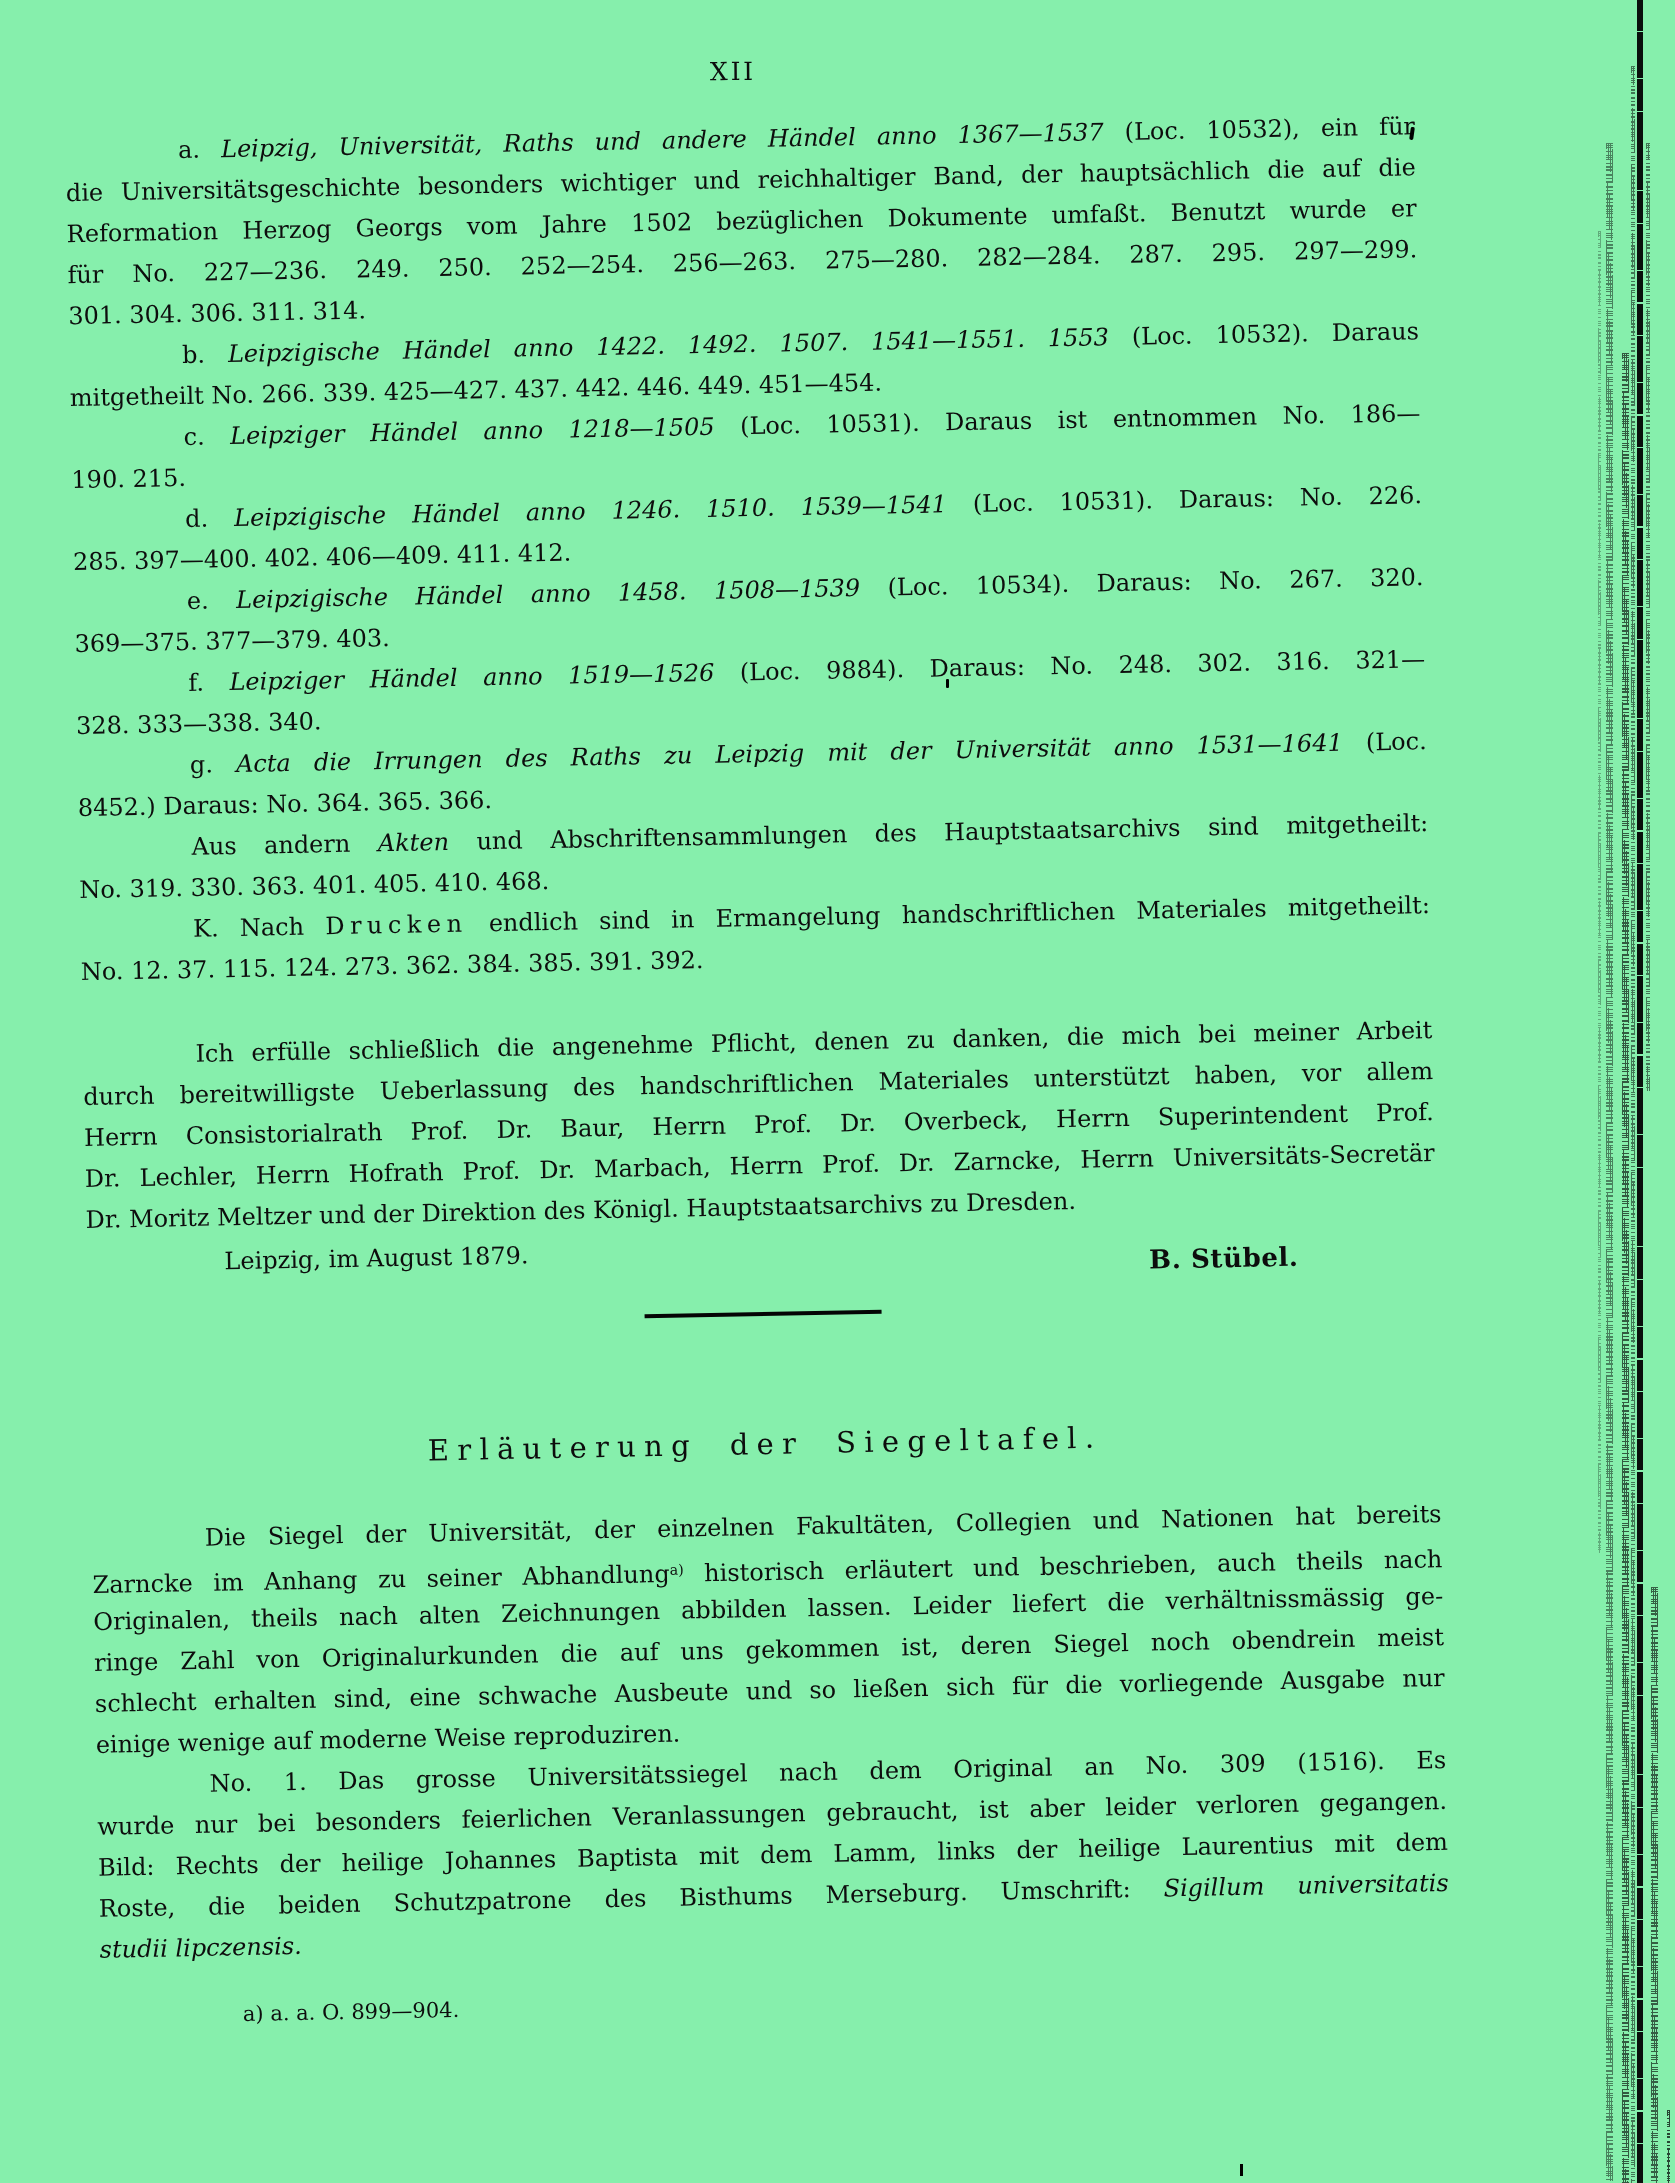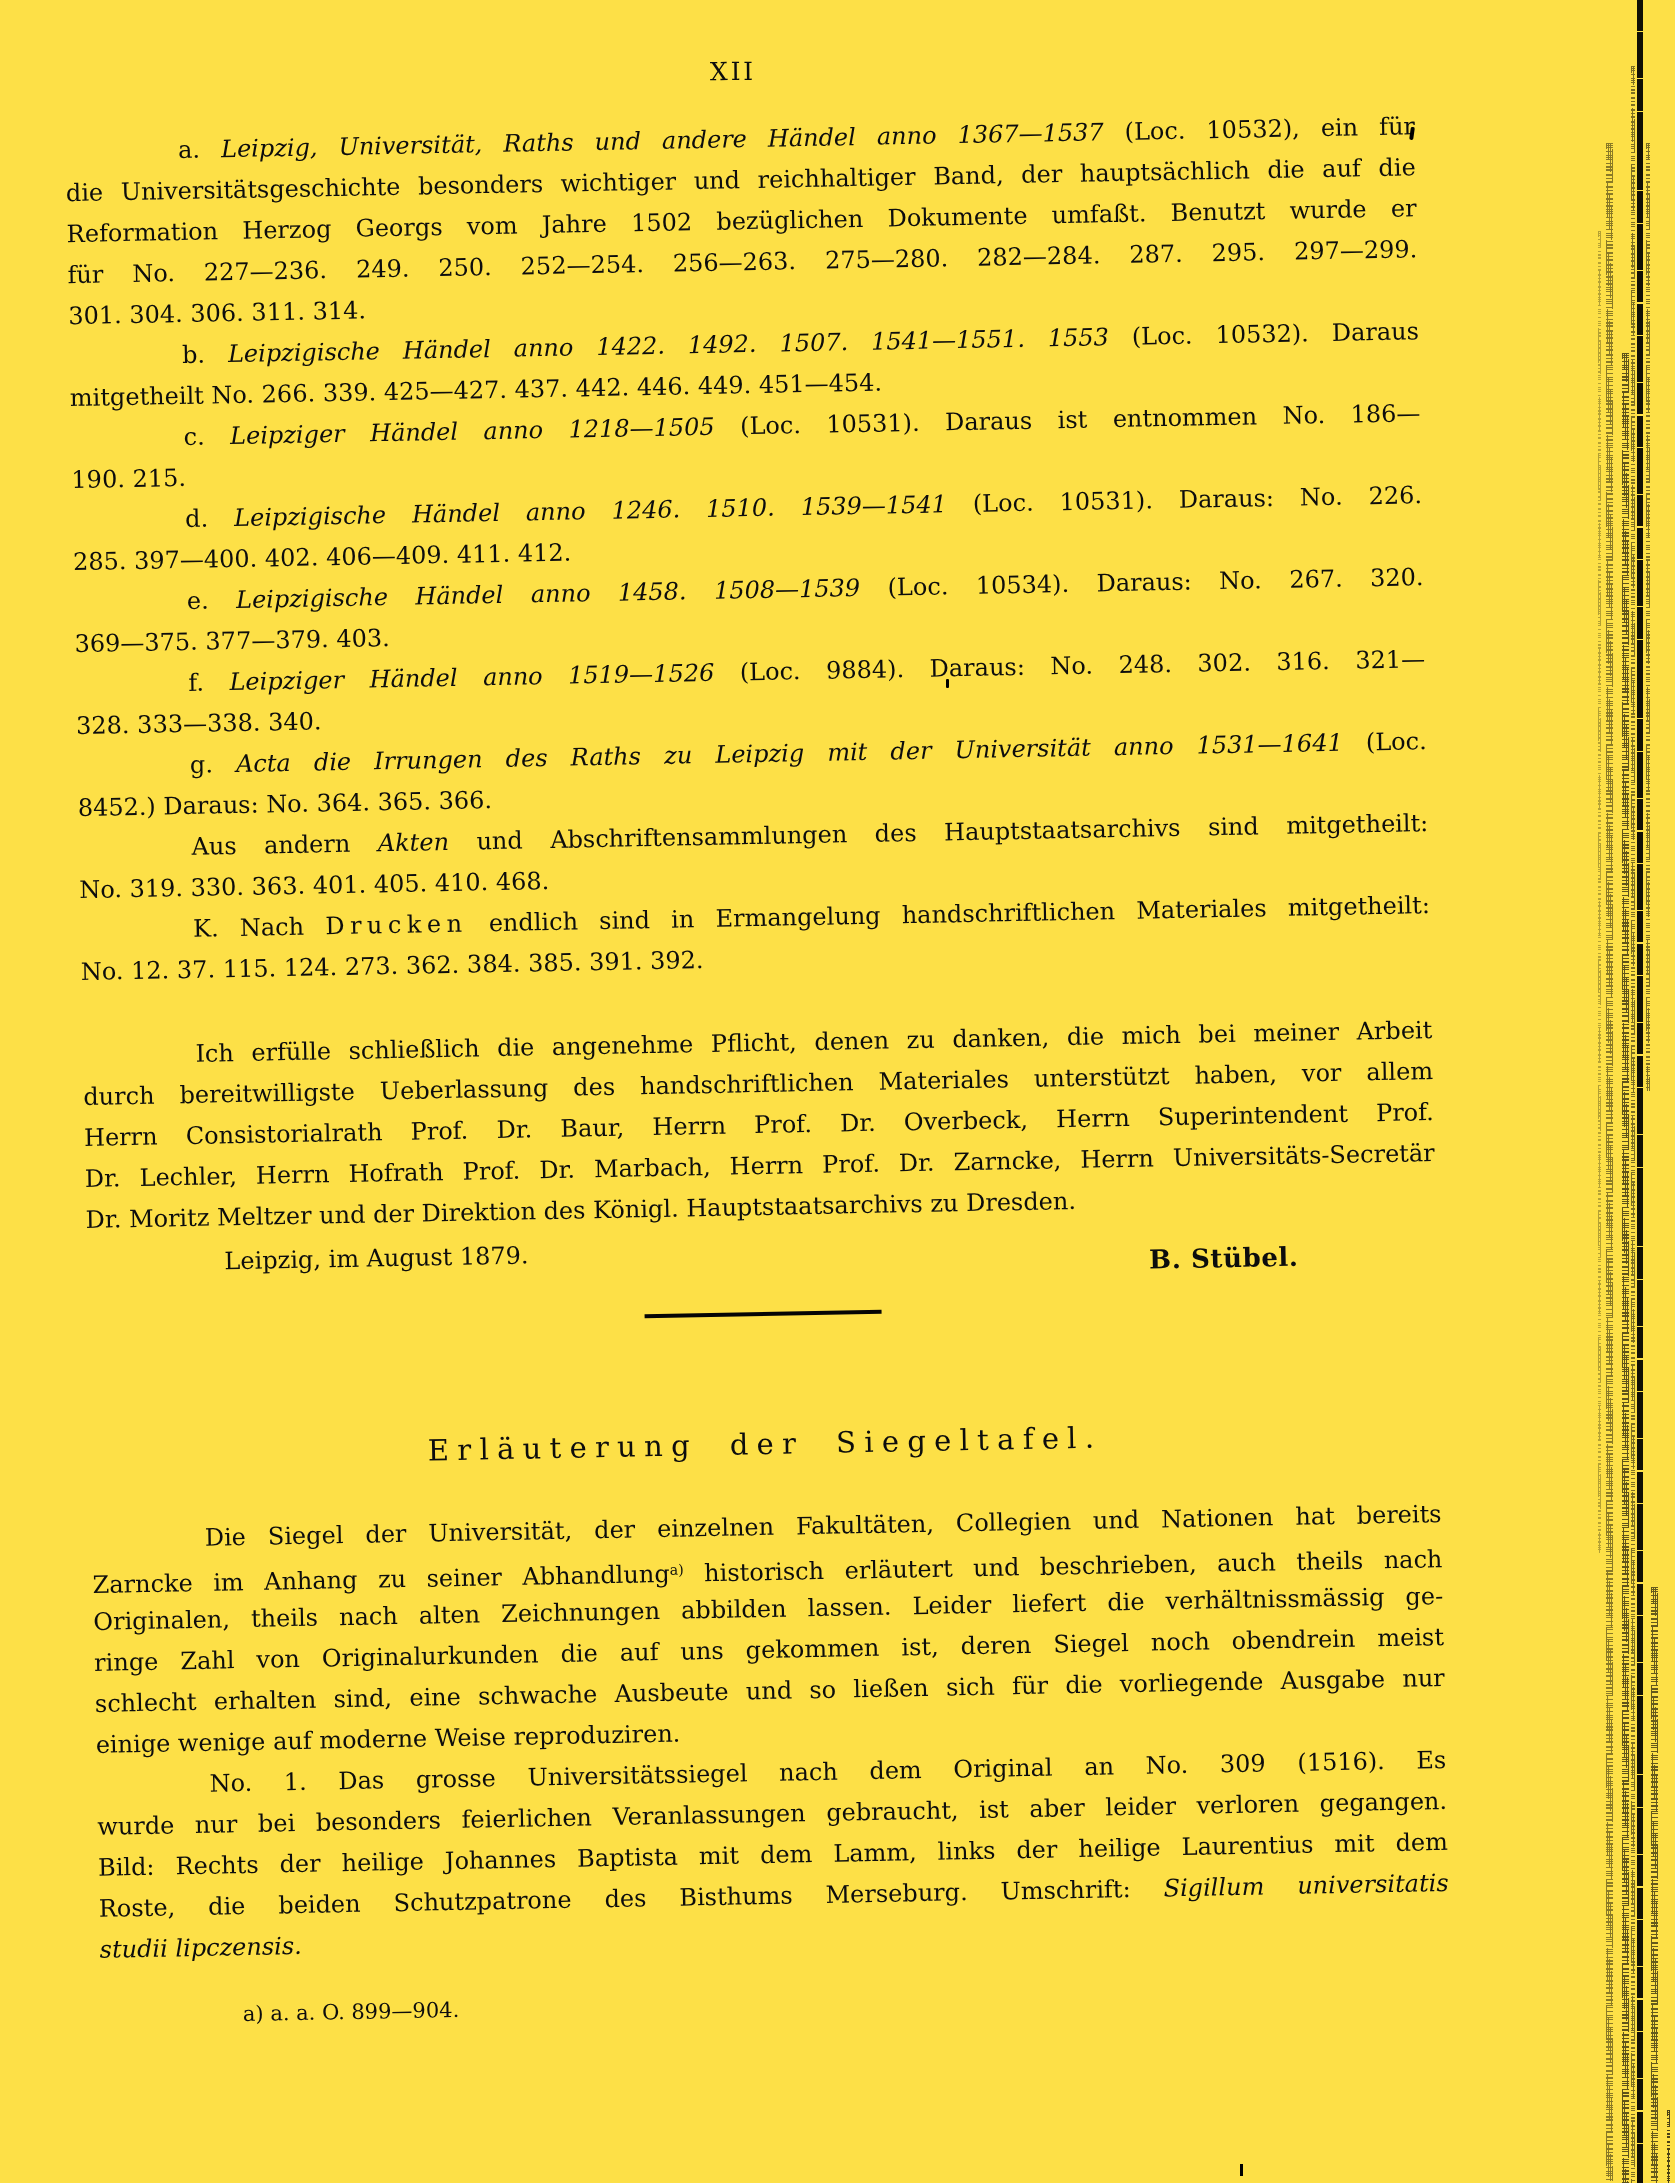--- a/index.html
+++ b/index.html
@@ -1,19 +1,19 @@
 <!DOCTYPE html>
 <html style="font-size:8.8px"><head>
 <meta charset="utf-8">
 <style>
   html,body{margin:0;padding:0;background:#e8e8e8;}
   .page{
     position:relative;
     width:1676px;height:2183px;
-    background:#fde047;
+    background:#86efac;
     overflow:hidden;
     font-family:"DejaVu Serif","Liberation Serif",serif;
     color:#0d0d0d;
   }
   .pagenum{
     position:absolute;left:710px;top:57px;
     font-size:25px;letter-spacing:2.8px;
     transform:rotate(-0.6deg);
   }
   .content{

